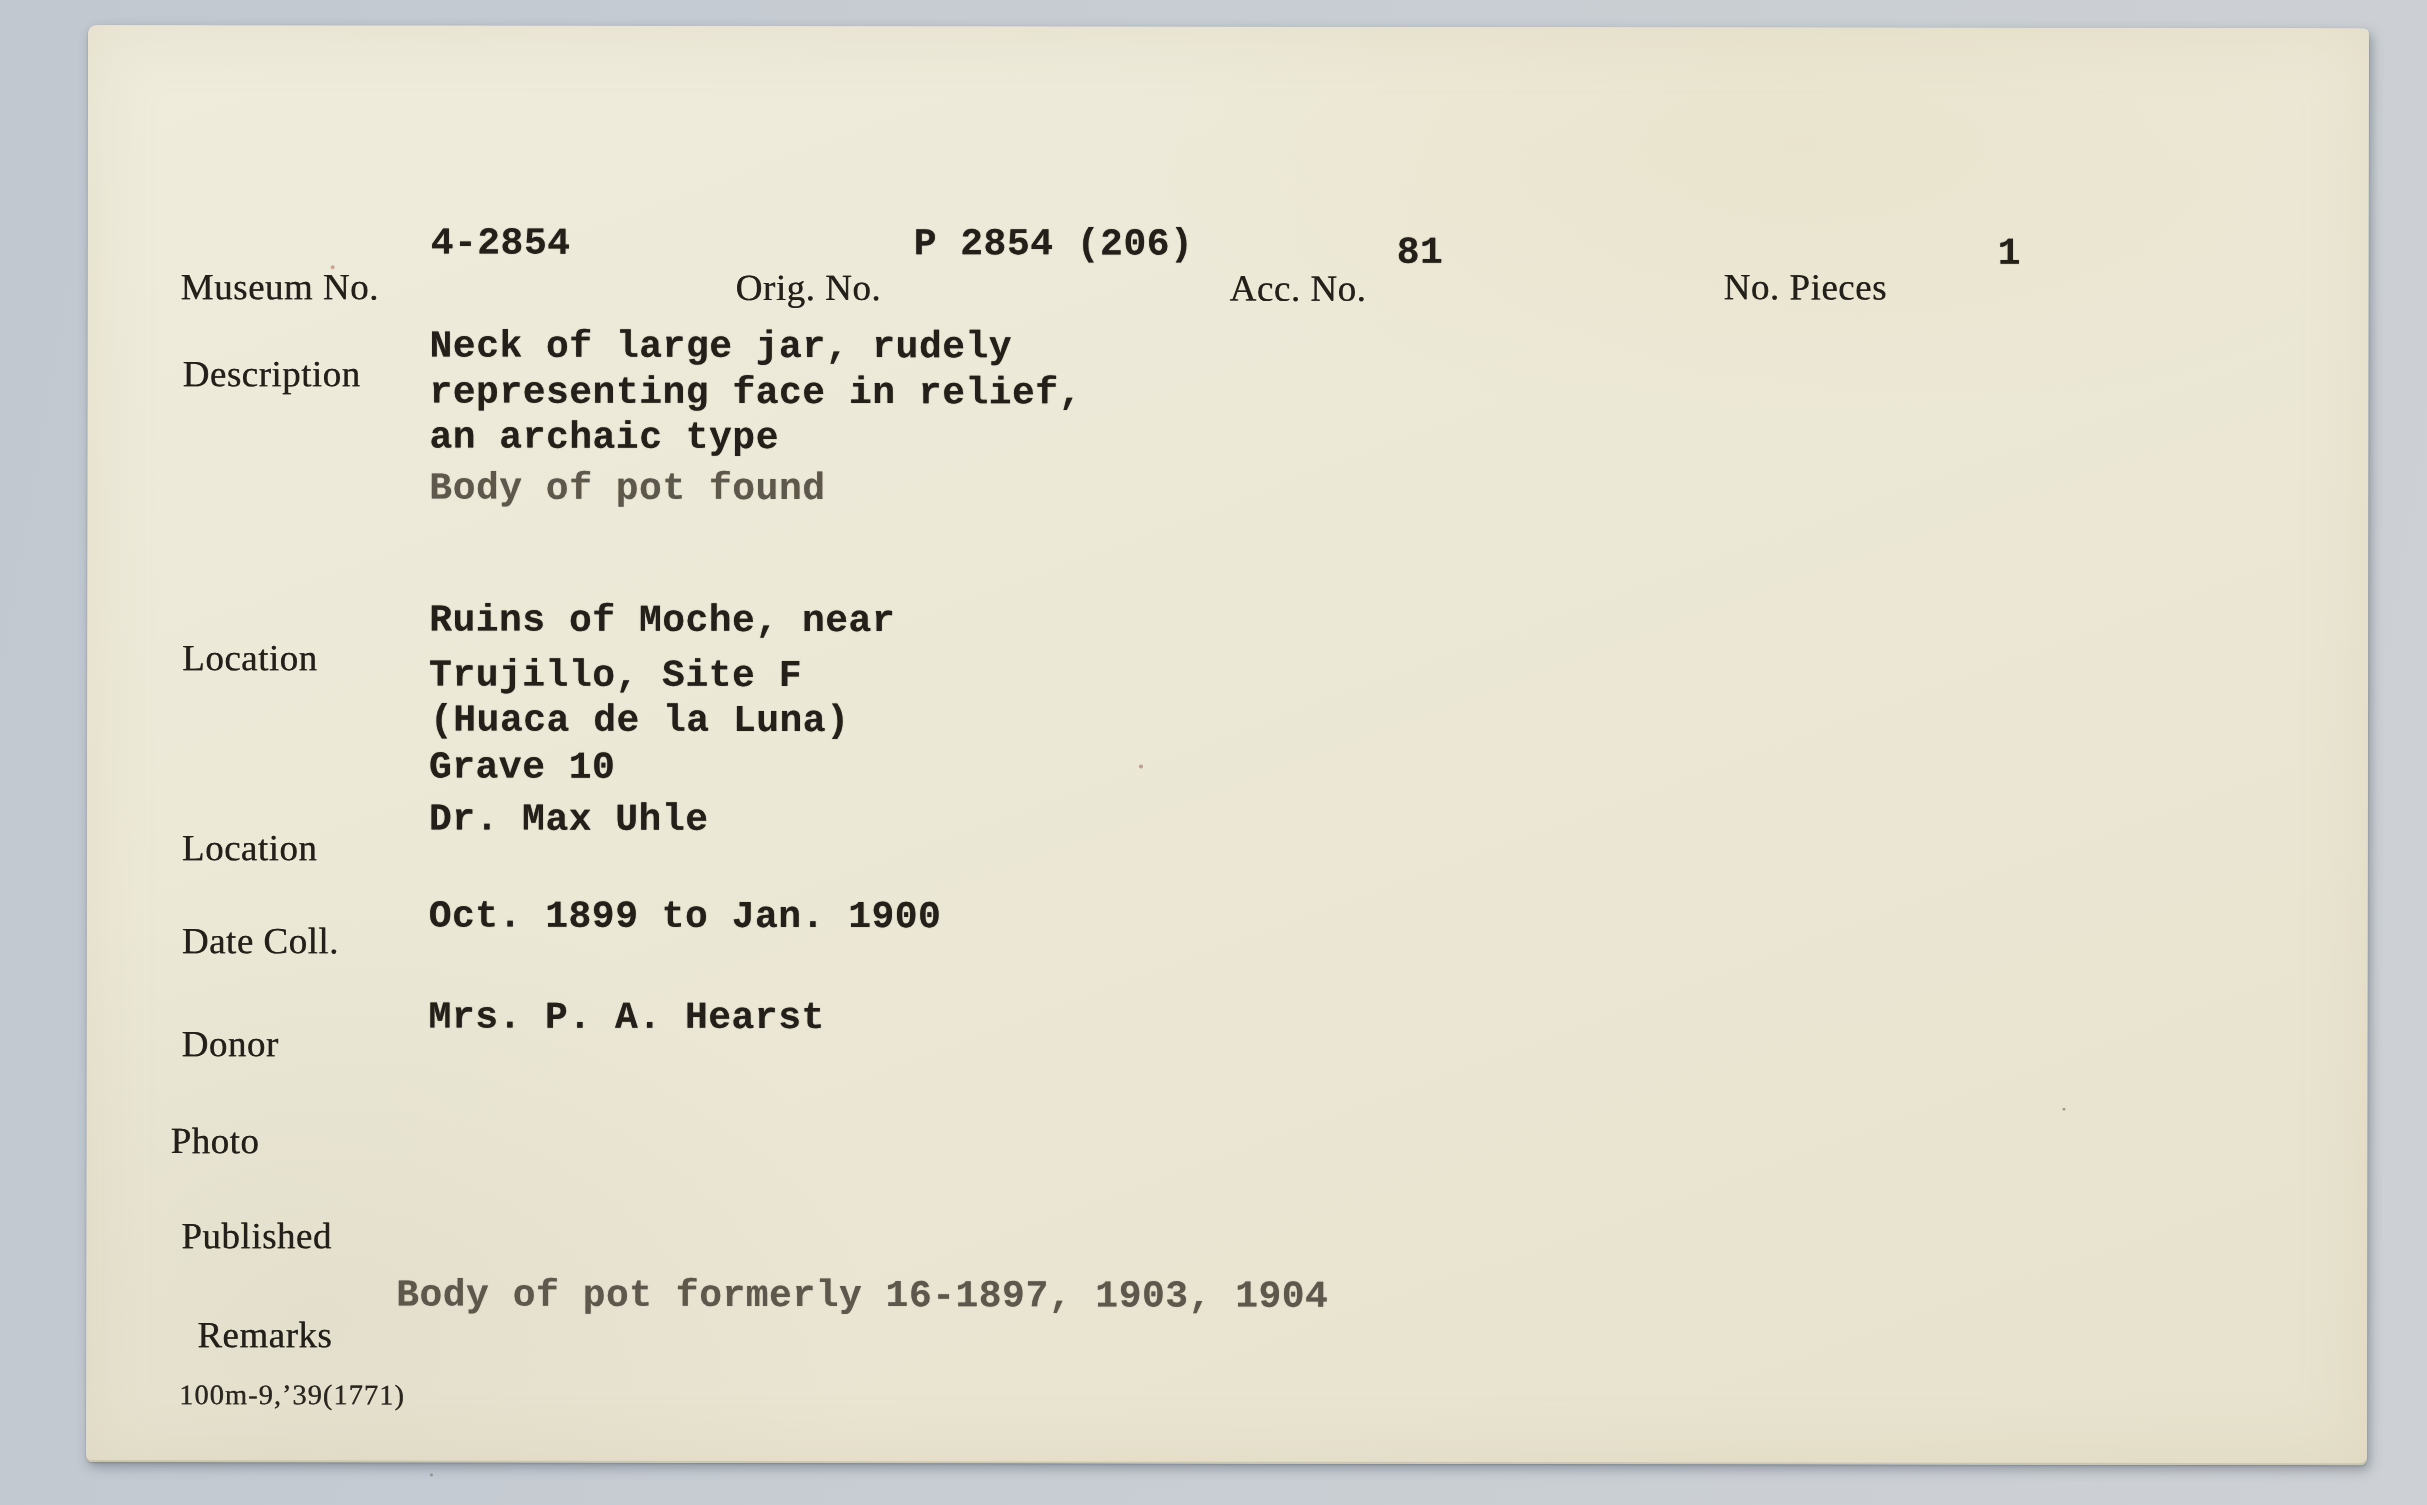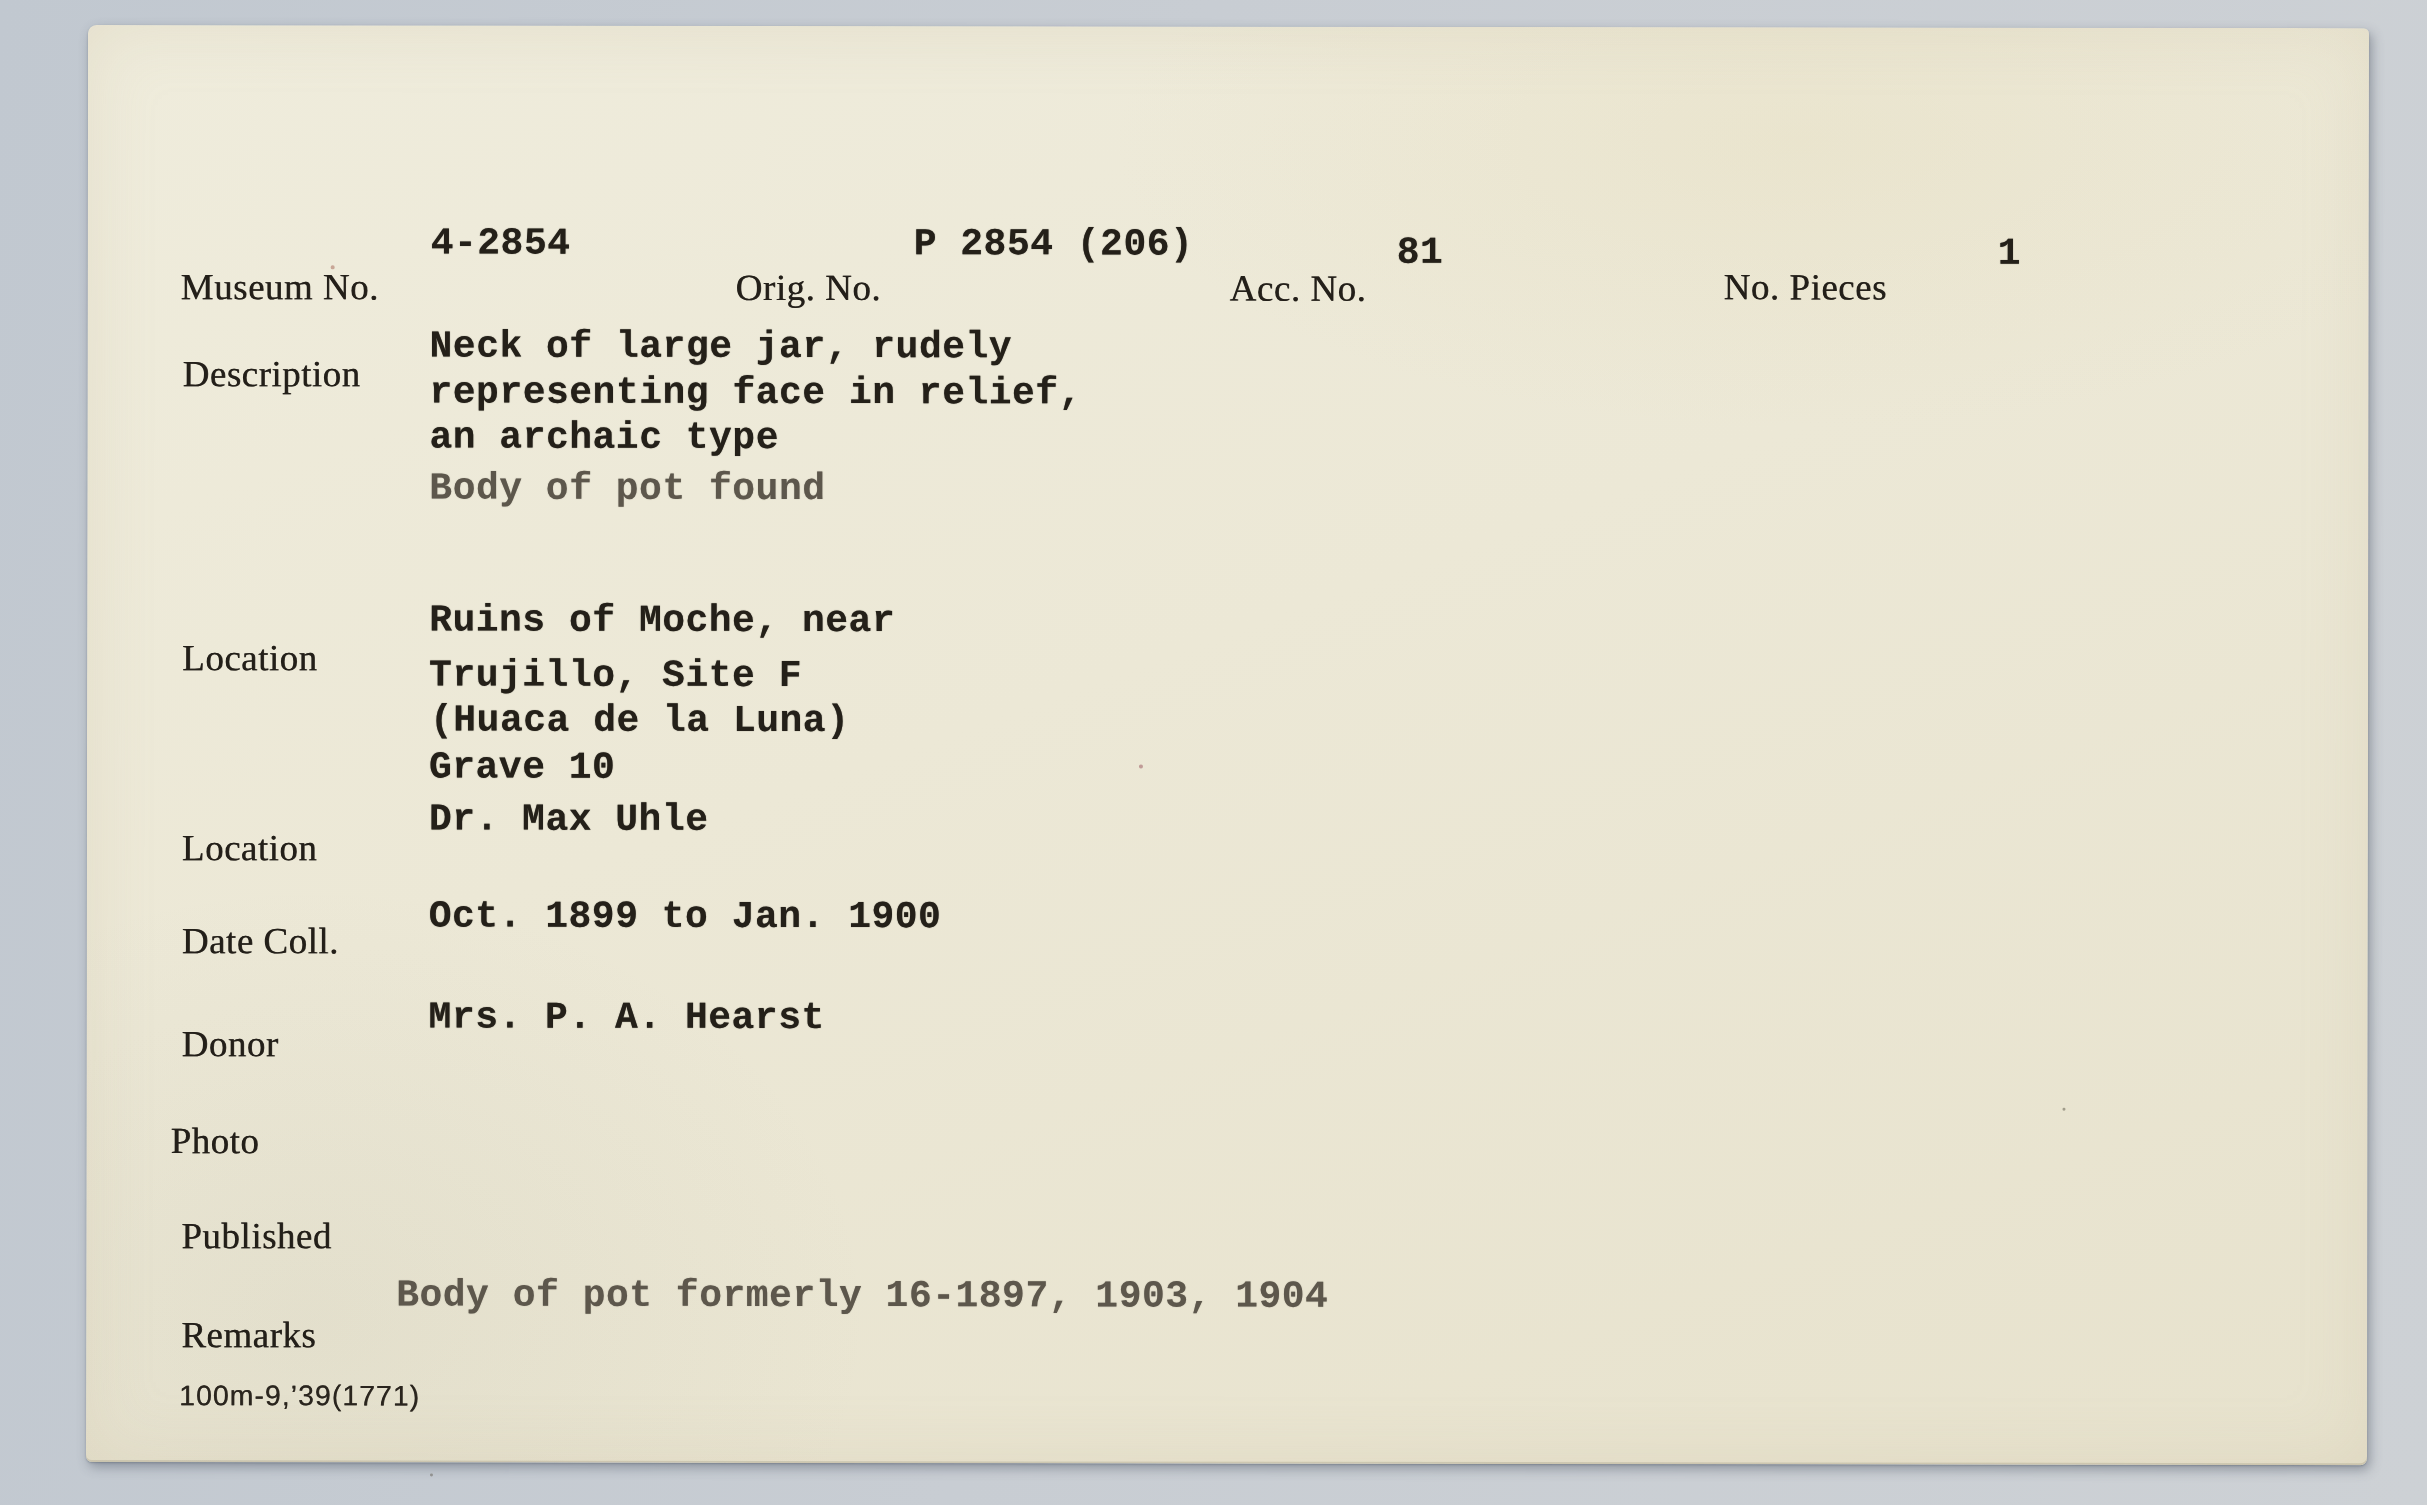--- a/index.html
+++ b/index.html
@@ -47,21 +47,21 @@
     white-space:nowrap;
     letter-spacing:0.5px;
     text-shadow:0 0 1px rgba(36,32,25,0.65);
   }
   .typed.faded{
     color:#5d574c;
     text-shadow:0 0 1px rgba(93,87,76,0.5);
   }
   .form-no{
     position:absolute;
-    font-family:Liberation Sans, sans-serif;
+    font-family:Liberation Serif, serif;
     font-size:28.5px;
     color:#2a251e;
     letter-spacing:1px;
     white-space:nowrap;
     text-shadow:0.4px 0 0 rgba(42,37,30,0.8);
   }
   .speck{position:absolute;border-radius:50%;}
 </style>
 </head>
 <body>
@@ -98,21 +98,21 @@
 
     <span class="lbl" style="left:95px;top:850px">Date Coll.</span>
     <span class="typed" style="left:342px;top:869px">Oct. 1899 to Jan. 1900</span>
 
     <span class="lbl" style="left:95px;top:953px">Donor</span>
     <span class="typed" style="left:342px;top:970px">Mrs. P. A. Hearst</span>
 
     <span class="lbl" style="left:84px;top:1050px">Photo</span>
     <span class="lbl" style="left:95px;top:1145px">Published</span>
 
-    <span class="lbl" style="left:95px;top:1244px">Remarks</span>
+    <span class="lbl" style="left:111px;top:1244px">Remarks</span>
     <span class="typed faded" style="left:310px;top:1248px">Body of pot formerly 16-1897, 1903, 1904</span>
 
     <span class="form-no" style="left:93px;top:1354px">100m-9,’39(1771)</span>
 
     <span class="speck" style="left:243px;top:240px;width:3.8px;height:3.8px;background:rgba(170,110,95,0.55)"></span>
     <span class="speck" style="left:1052px;top:738px;width:3.8px;height:3.8px;background:rgba(150,80,90,0.5)"></span>
     <span class="speck" style="left:1976px;top:1080px;width:2.9px;height:2.9px;background:rgba(90,85,70,0.5)"></span>
     <span class="speck" style="left:344px;top:1448px;width:2.9px;height:2.9px;background:rgba(90,85,70,0.45)"></span>
   </div>
 </div>

